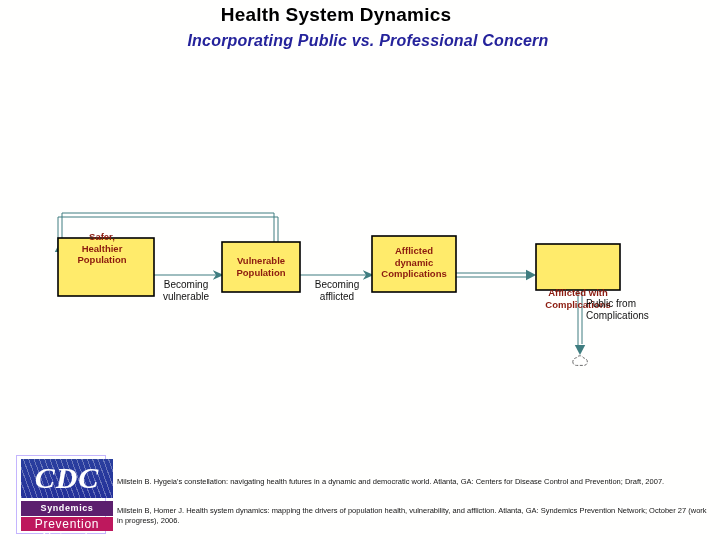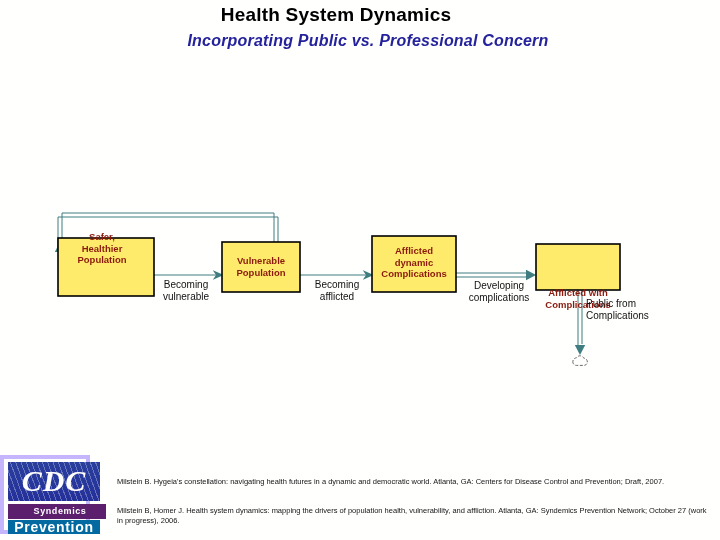--- a/index.html
+++ b/index.html
@@ -65,25 +65,25 @@
     font-size: 10px;
     color: #111111;
     line-height: 12px;
     text-align: center;
     pointer-events: none;
   }
 
   
   #cdc-logo {
     position: absolute;
-    left: 0;
+    left: 16px;
     top: 455px;
     width: 90px;
     height: 79px;
-    border: 4px solid #c4b5fd;
+    border: 1px solid #c4b5fd;
     background: #ffffff;
     box-sizing: border-box;
   }
   #cdc-mark {
     position: absolute;
     left: 4px;
     top: 3px;
     width: 92px;
     height: 39px;
     background:
@@ -116,32 +116,31 @@
     top: 45px;
     width: 92px;
     height: 15px;
     background: #5c1f6e;
     color: #ffffff;
     font-size: 9px;
     font-weight: bold;
     text-align: center;
     line-height: 15px;
     letter-spacing: 0.6px;
-    padding-left: 6px;
   }
   #cdc-prevention {
     position: absolute;
     left: 4px;
     top: 61px;
     width: 92px;
     height: 14px;
-    background: #0369a1;
+    background: #be185d;
     color: #ffffff;
-    font-size: 14px;
-    font-weight: bold;
+    font-size: 12px;
+    font-weight: normal;
     text-align: center;
     line-height: 14px;
     letter-spacing: 0.7px;
   }
 
   
   .citation {
     position: absolute;
     left: 117px;
     font-size: 7.5px;
@@ -229,24 +228,20 @@
   <div class="flow-label" style="left:145px; top:79px; width:82px;">
     <div>Becoming</div>
     <div>vulnerable</div>
   </div>
 
   <div class="flow-label" style="left:300px; top:79px; width:74px;">
     <div>Becoming</div>
     <div>afflicted</div>
   </div>
 
-  <div class="flow-label" style="left:458px; top:80px; width:82px;">
-    <div>Developing</div>
-    <div>complications</div>
-  </div>
 
   <div class="flow-label" style="left:586px; top:98px; width:86px; text-align:left;">
     <div>Public from</div>
     <div>Complications</div>
   </div>
 
 </div>
 
 <div id="cdc-logo">
   <div id="cdc-mark">

